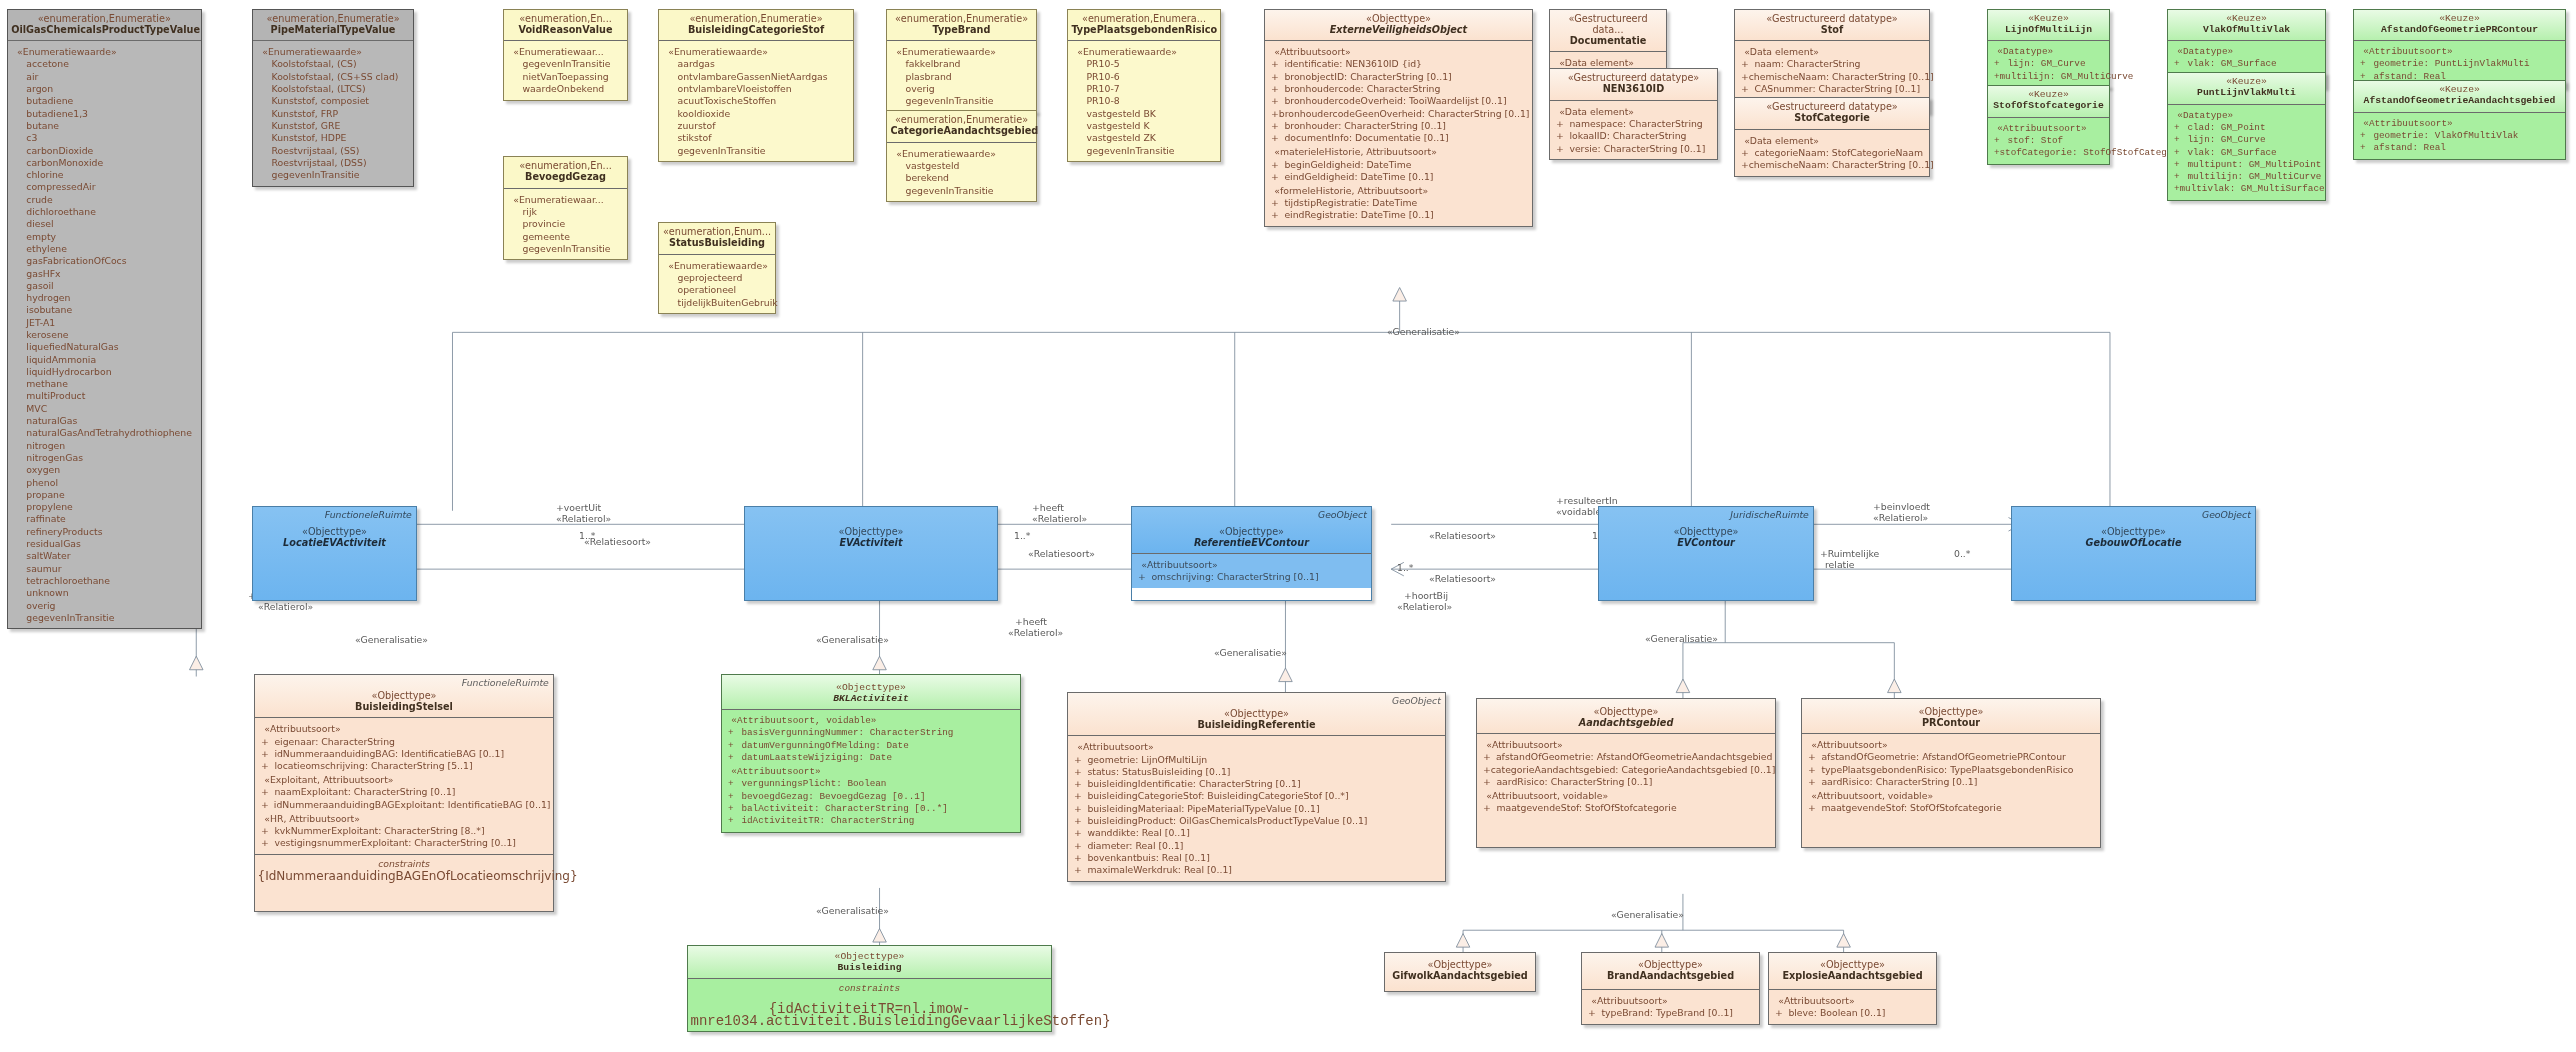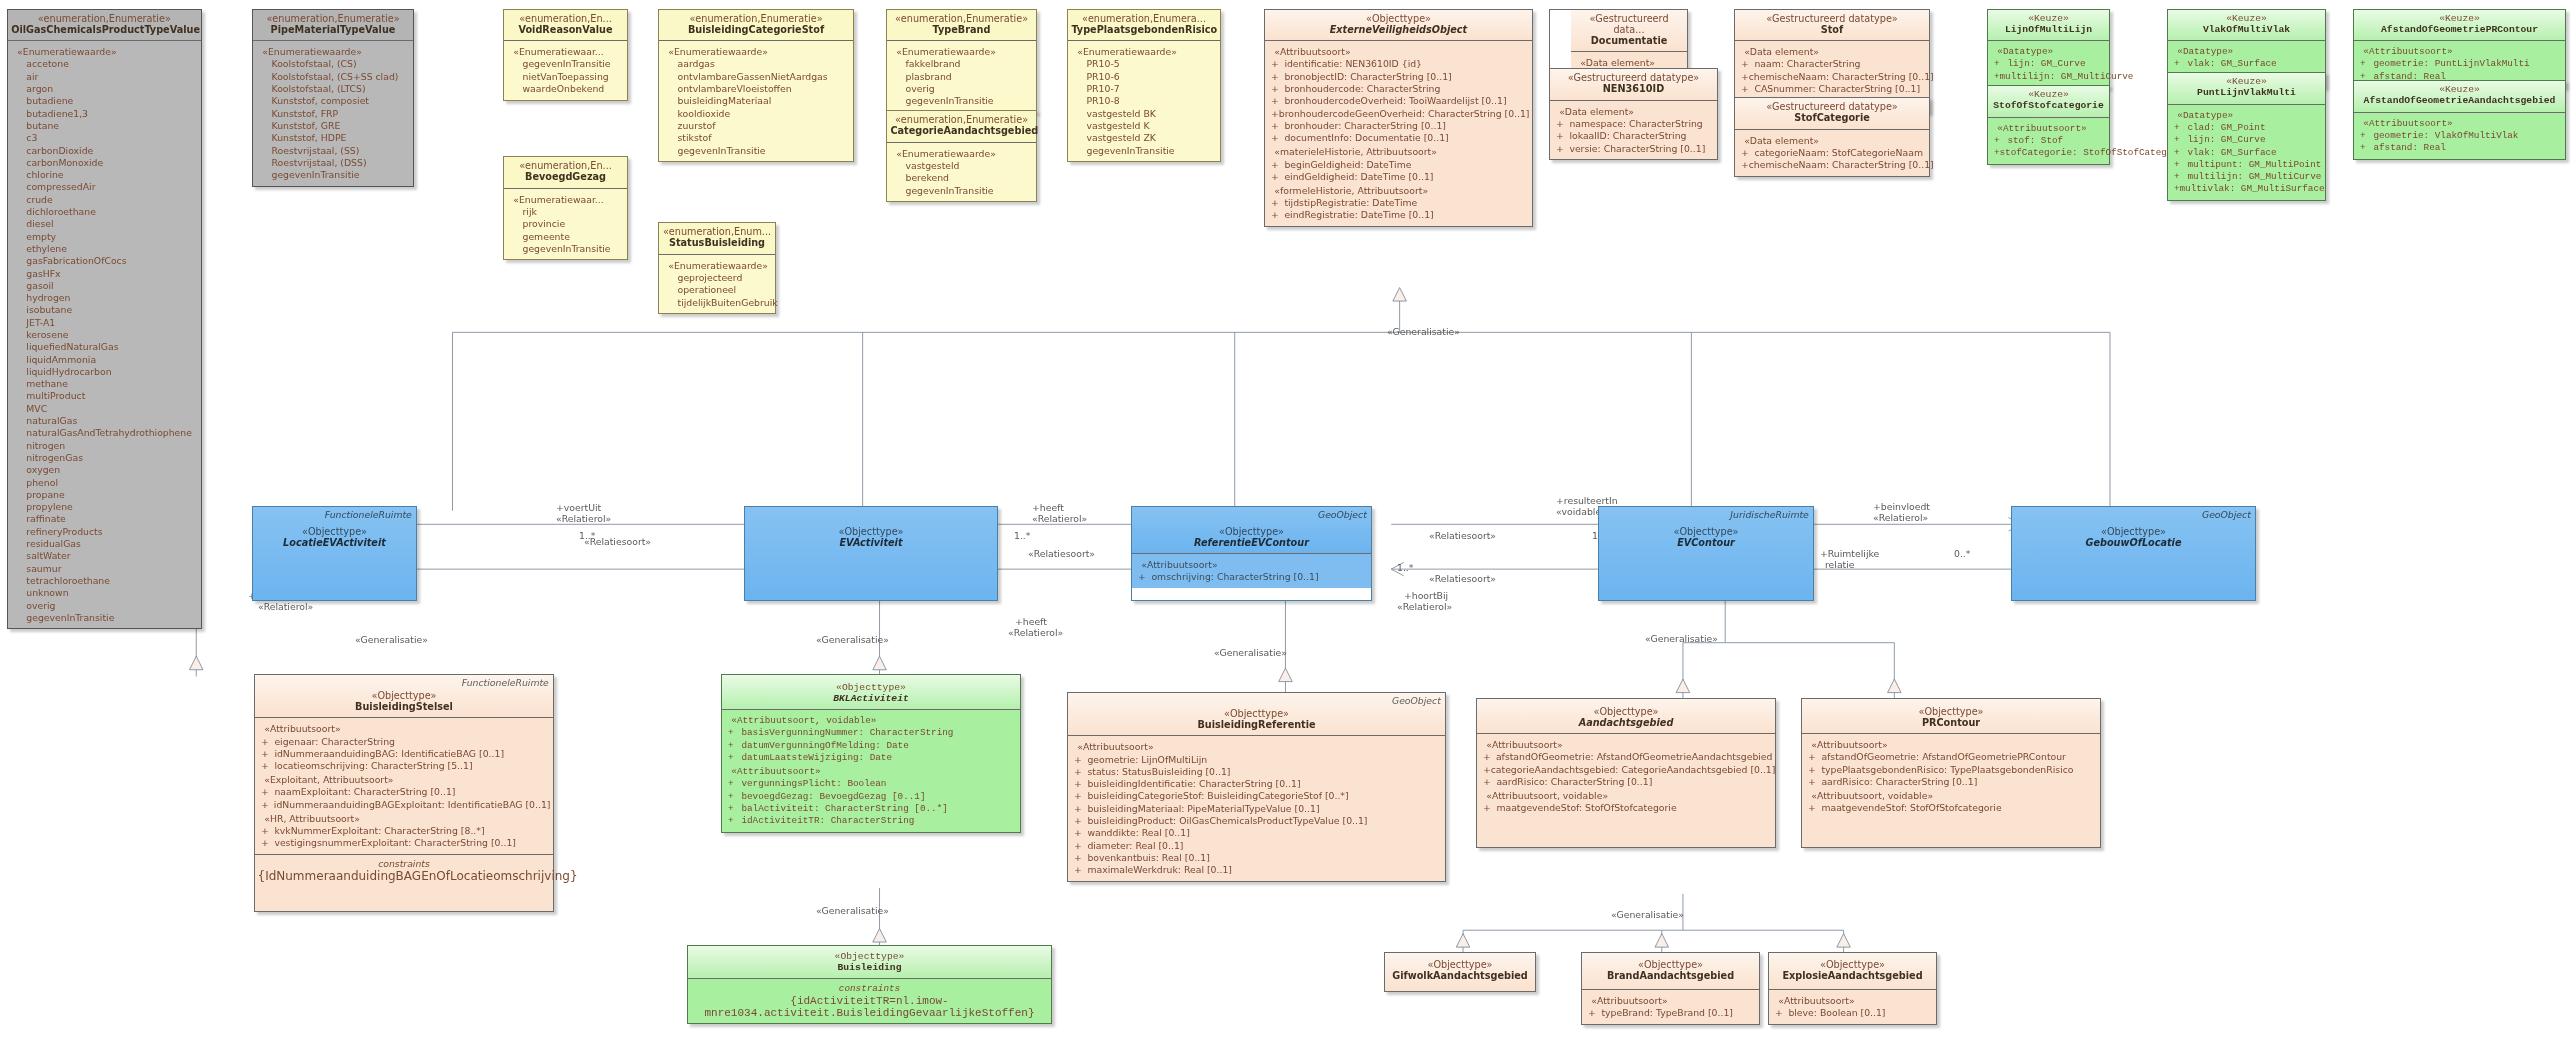--- a/index.html
+++ b/index.html
@@ -270,21 +270,21 @@
   <div class="uml p-yellow" style="left:658px;top:8.5px;width:196px;">
     <div class="hdr">
       <span class="stereo">«enumeration,Enumeratie»</span>
       <span class="nm">BuisleidingCategorieStof</span>
     </div>
     <div class="cmp">
       <div class="grp">«Enumeratiewaarde»</div>
       <div class="val">aardgas</div>
       <div class="val">ontvlambareGassenNietAardgas</div>
       <div class="val">ontvlambareVloeistoffen</div>
-      <div class="val">buisleidingMateriaal</div>
+      <div class="val">acuutToxischeStoffen</div>
       <div class="val">kooldioxide</div>
       <div class="val">zuurstof</div>
       <div class="val">stikstof</div>
       <div class="val">gegevenInTransitie</div>
     </div>
   </div>
 
   <div class="uml p-yellow" style="left:886px;top:8.5px;width:151px;">
     <div class="hdr">
       <span class="stereo">«enumeration,Enumeratie»</span>
@@ -379,21 +379,21 @@
           <span class="vis">+</span>
           <span class="txt">tijdstipRegistratie: DateTime</span>
         </div>
       <div class="feat">
           <span class="vis">+</span>
           <span class="txt">eindRegistratie: DateTime [0..1]</span>
         </div>
     </div>
   </div>
 
-  <div class="uml p-peach" style="left:1549px;top:8.5px;width:139px;padding-left:21px;">
+  <div class="uml p-peach" style="left:1549px;top:8.5px;width:118px;">
     <div class="hdr">
       <span class="stereo">«Gestructureerd data...</span>
       <span class="nm">Documentatie</span>
     </div>
     <div class="cmp">
       <div class="grp">«Data element»</div>
       <div class="feat">
           <span class="vis">+</span>
           <span class="txt">naam: CharacterString</span>
         </div>
@@ -829,21 +829,21 @@
     </div>
   </div>
 
   <div class="uml p-green" style="left:687px;top:945px;width:365px;">
     <div class="hdr" style="padding-top:5px;">
       <span class="stereo">«Objecttype»</span>
       <span class="nm">Buisleiding</span>
     </div>
     <div class="cmp">
       <div class="cons-t">constraints</div>
-      <div class="cons-v" style="font-size:11px;">{idActiviteitTR=nl.imow-mnre1034.activiteit.BuisleidingGevaarlijkeStoffen}</div>
+      <div class="cons-v" style="font-size:14px;margin-top:8px;">{idActiviteitTR=nl.imow-mnre1034.activiteit.BuisleidingGevaarlijkeStoffen}</div>
     </div>
   </div>
 
   <div class="uml p-peach" style="left:1384px;top:952px;width:152px;">
     <div class="hdr" style="border-bottom:none;padding:6px 3.4px 8.5px 3.4px;">
       <span class="stereo">«Objecttype»</span>
       <span class="nm">GifwolkAandachtsgebied</span>
     </div>
   </div>
 

